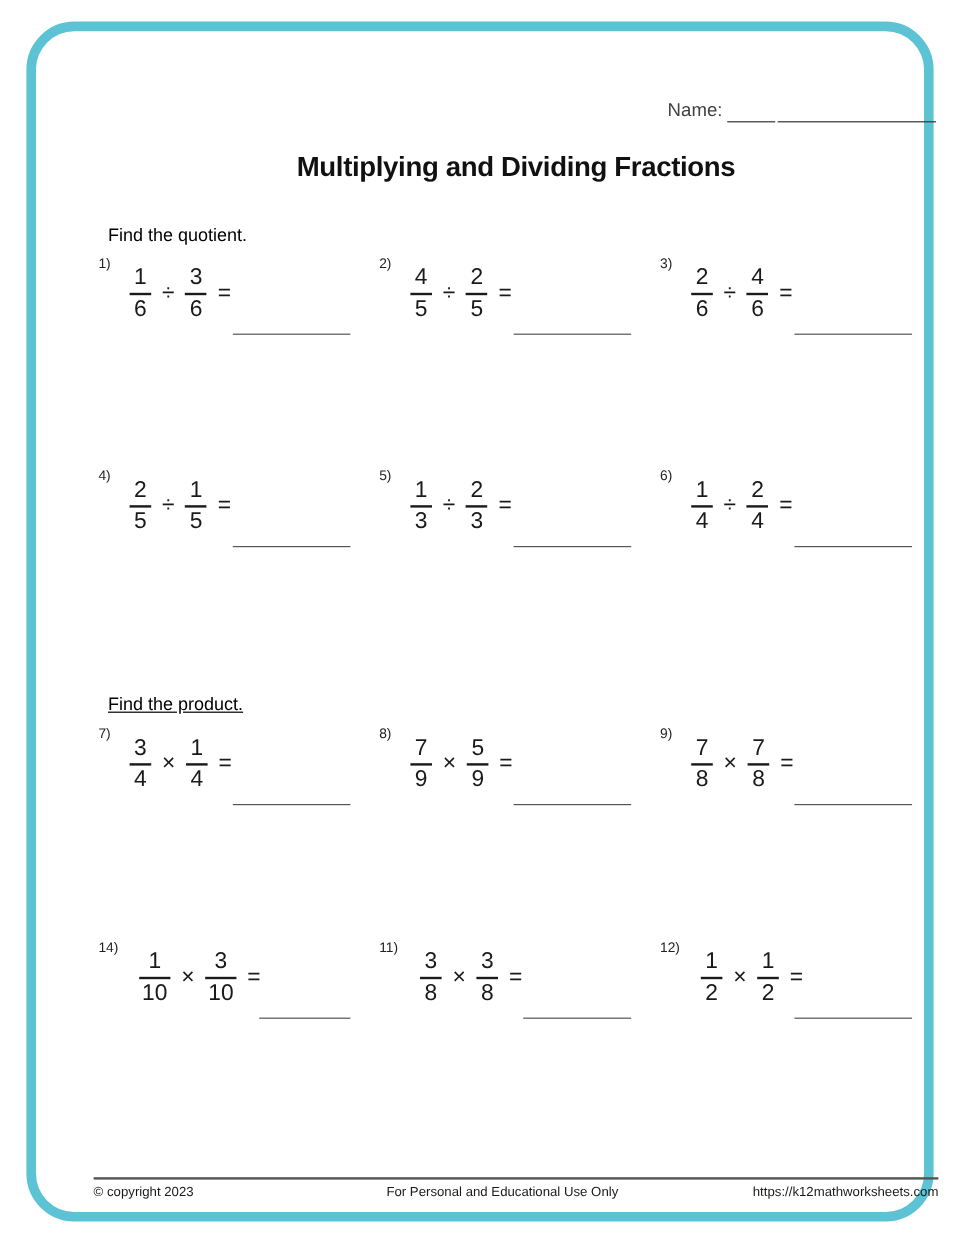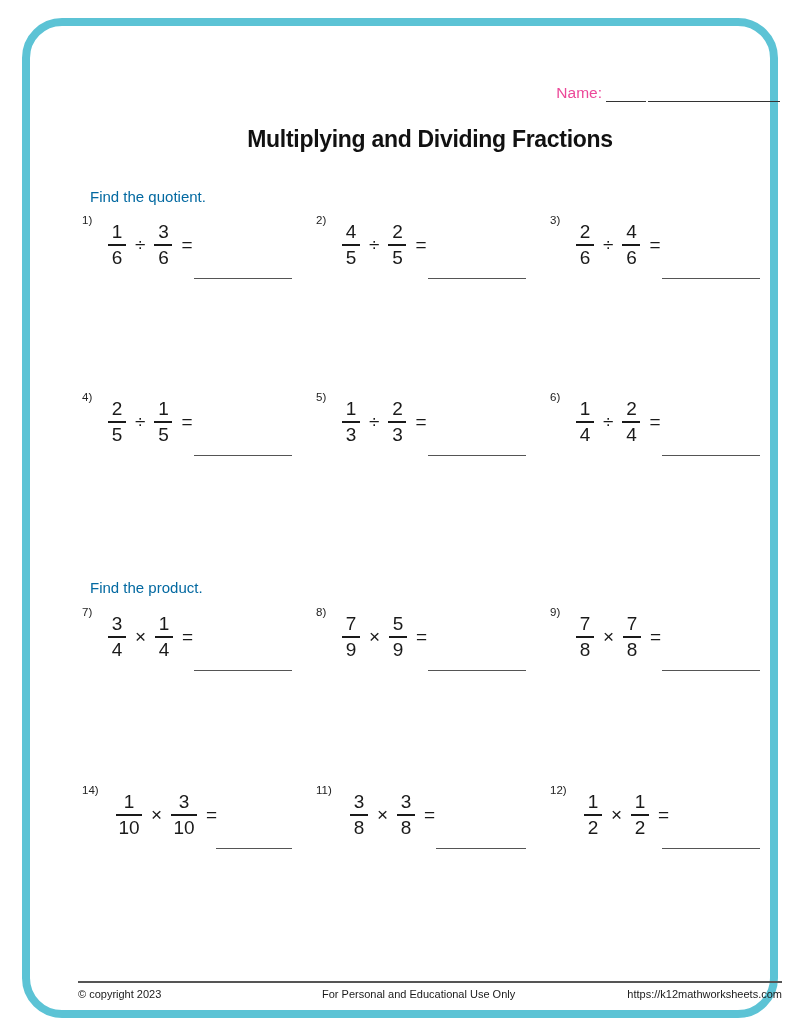--- a/index.html
+++ b/index.html
@@ -40,21 +40,21 @@
   }
 
   
   .name-row {
     position: absolute;
     right: 2px;
     top: 18px;
     display: flex;
     align-items: flex-end;
     font-size: 15.5px;
-    color: #ec4899;
+    color: #404040;
   }
   .name-blank-a {
     width: 40px;
     border-bottom: 1.6px solid #333;
     margin-left: 4px;
     height: 15px;
   }
   .name-blank-b {
     width: 132px;
     border-bottom: 1.6px solid #333;
@@ -73,24 +73,24 @@
     font-weight: bold;
     color: #111111;
     letter-spacing: -0.3px;
   }
 
   
   .section-label {
     position: absolute;
     left: 12px;
     font-size: 15px;
-    color: #0369a1;
+    color: #000000;
   }
   .section-label.s1 { top: 122px; }
-  .section-label.s2 { top: 513px; }
+  .section-label.s2 { top: 513px; text-decoration: underline; }
 
   
   .prob-row {
     position: absolute;
     left: 0;
     width: 704px;
     height: 80px;
     display: flex;
   }
   .prob-row.r1 { top: 148px; }

